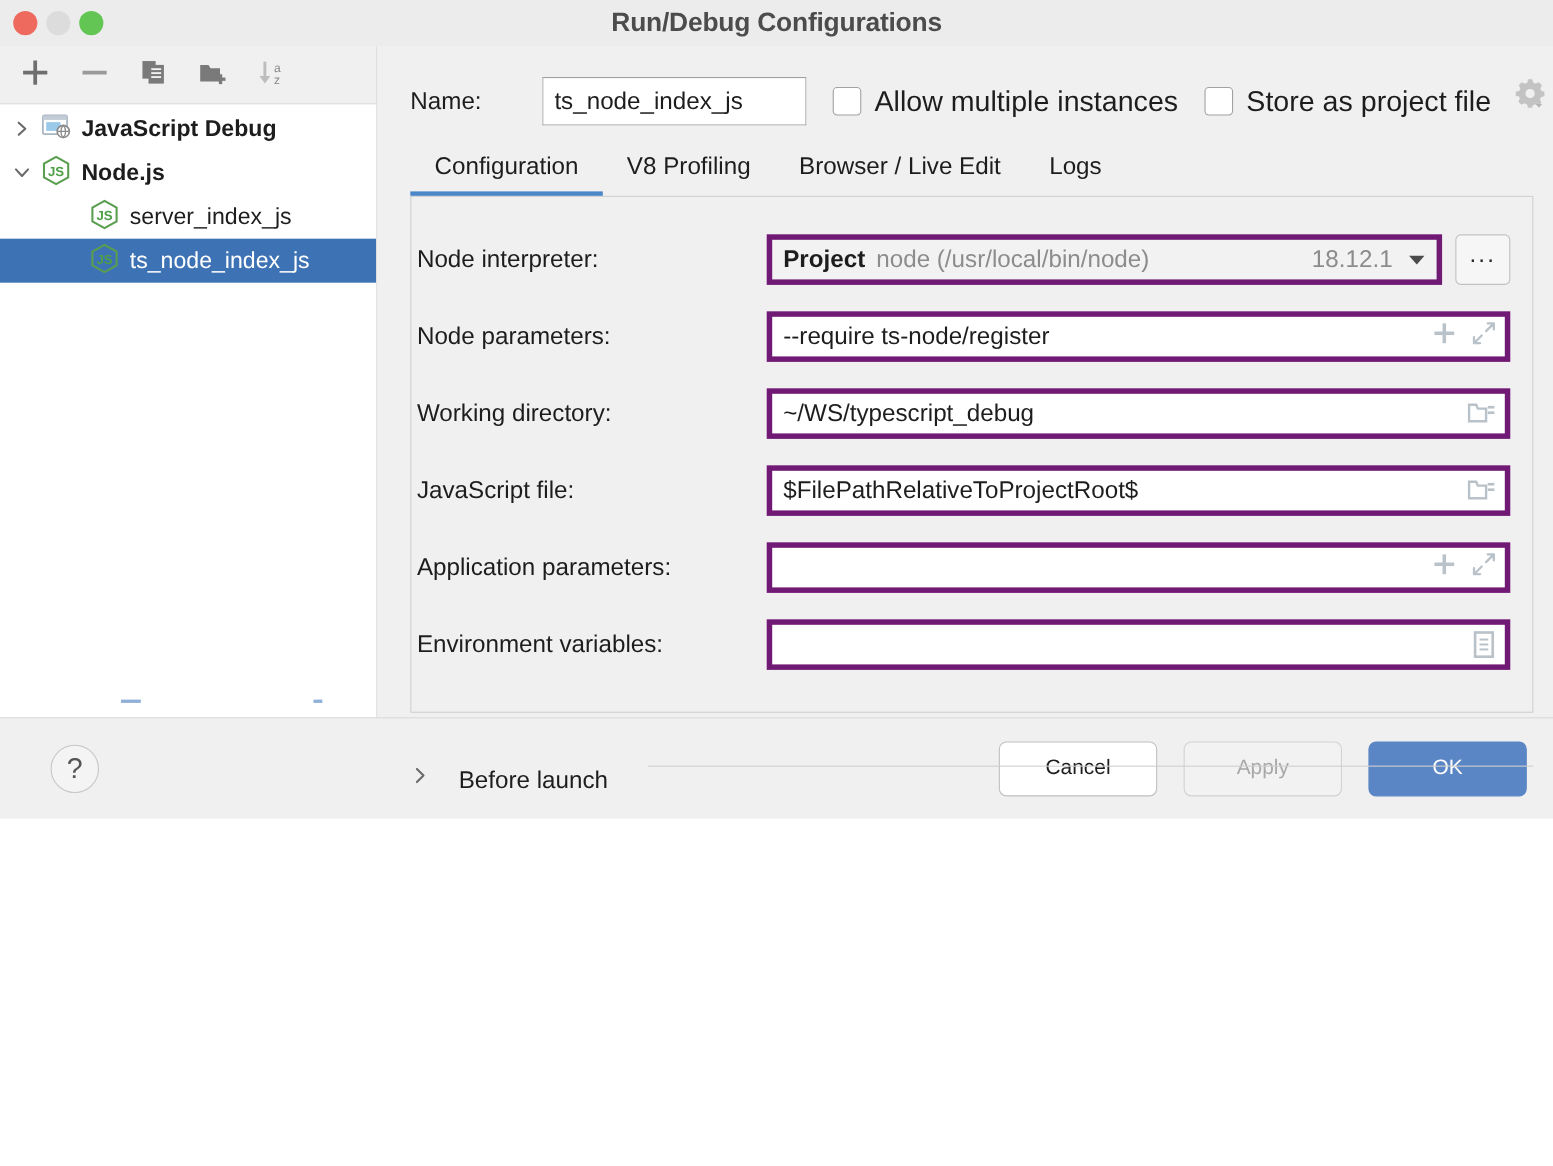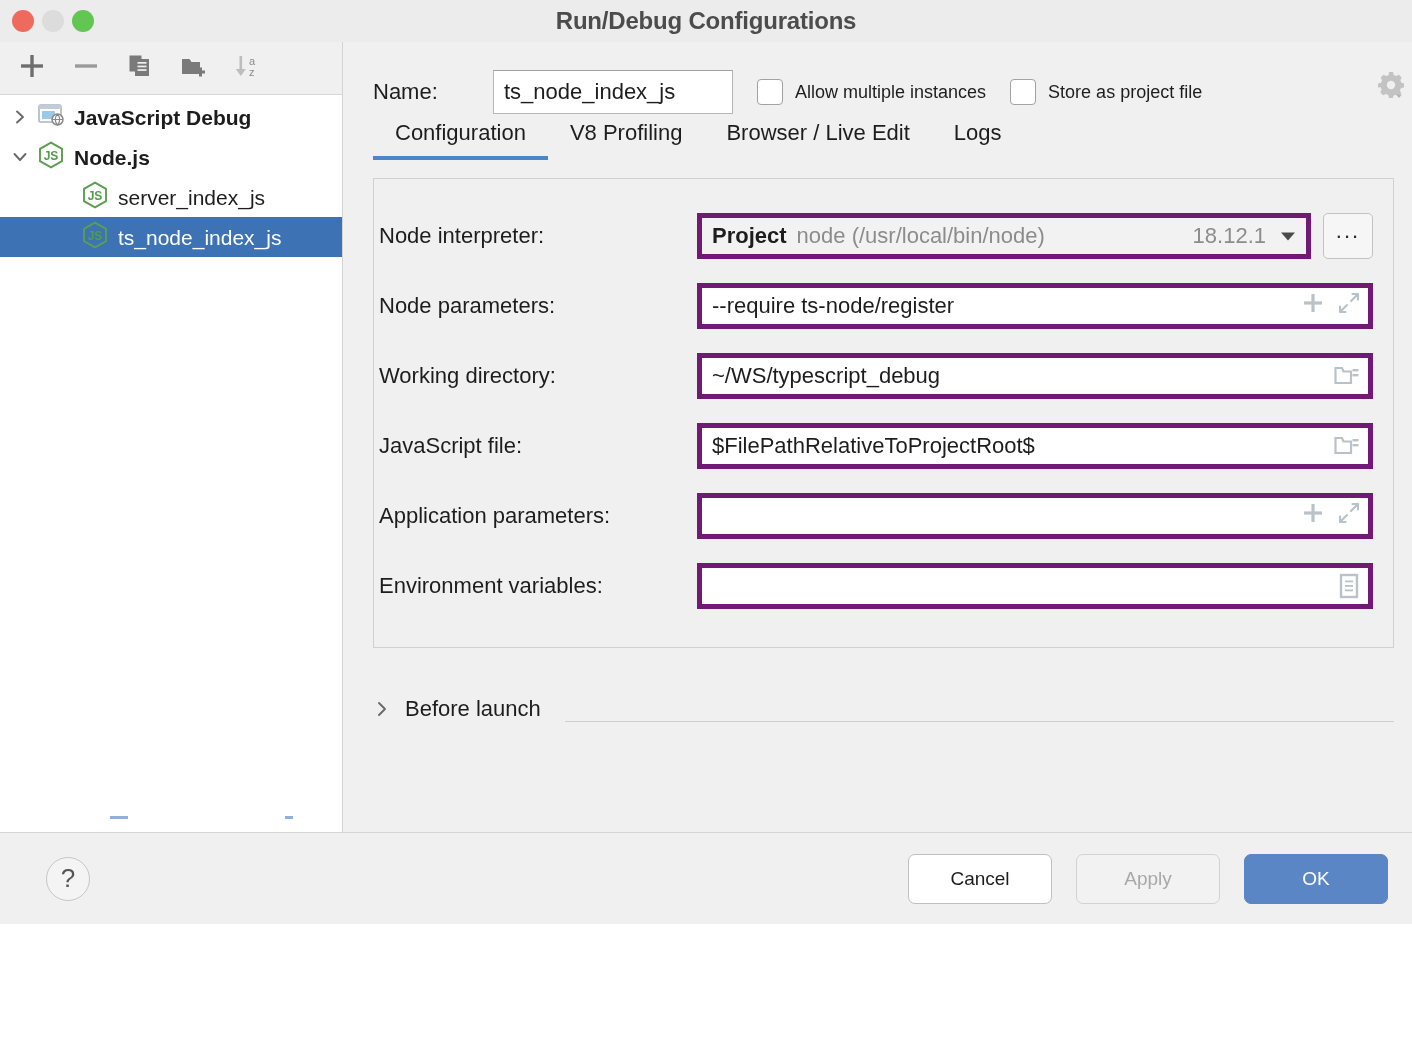--- a/index.html
+++ b/index.html
@@ -5,21 +5,21 @@
   * { box-sizing: border-box; }
   html, body {
     margin: 0; padding: 0;
     width: 1412px; height: 1060px;
     font-family: "Liberation Sans", sans-serif;
     background: #ffffff;
     overflow: hidden;
   }
   #root {
     position: relative;
-    width: 1412px; height: 924px;
+    width: 1412px; height: 744px;
     background: #f0f0f0;
     display: flex;
     flex-direction: column;
   }
 
   
   .titlebar {
     position: relative;
     height: 42px;
     flex: 0 0 42px;
@@ -160,32 +160,32 @@
     gap: 12px;
     cursor: default;
   }
   .checkbox {
     width: 26px; height: 26px;
     border: 1.5px solid #a2a2a2;
     border-radius: 4px;
     background: #fff;
     flex: 0 0 26px;
   }
-  .cb-label { font-size: 18px; color: #1d1d1d; white-space: nowrap; text-align: right; }
+  .cb-label { font-size: 26px; color: #1d1d1d; white-space: nowrap; text-align: right; }
   .gear-btn {
     position: absolute;
     right: 4px; top: 28px;
     width: 34px; height: 34px;
     display: flex; align-items: center; justify-content: center;
   }
 
   
   .tabs {
     display: flex;
-    align-items: flex-start;
+    align-items: flex-end;
     height: 58px;
     flex: 0 0 58px;
     padding-left: 30px;
     position: relative;
   }
   .tab {
     font-size: 22px;
     color: #1d1d1d;
     padding: 0 22px 14px 22px;
     position: relative;
@@ -260,23 +260,23 @@
     letter-spacing: 2px;
     color: #2a2a2a;
     flex: 0 0 50px;
     padding-bottom: 10px;
     line-height: 0;
   }
 
   
   .before-launch {
     display: flex;
-    align-items: flex-end;
+    align-items: flex-start;
     margin: 48px 18px 0 30px;
-    gap: 14px;
+    gap: 26px;
   }
   .bl-label { font-size: 22px; color: #1d1d1d; white-space: nowrap; }
   .bl-rule { flex: 1 1 auto; height: 1px; background: #cfcfcf; margin-left: 10px; }
 
   
   .footer {
     height: 92px;
     flex: 0 0 92px;
     background: #f0f0f0;
     border-top: 1px solid #d6d6d6;

